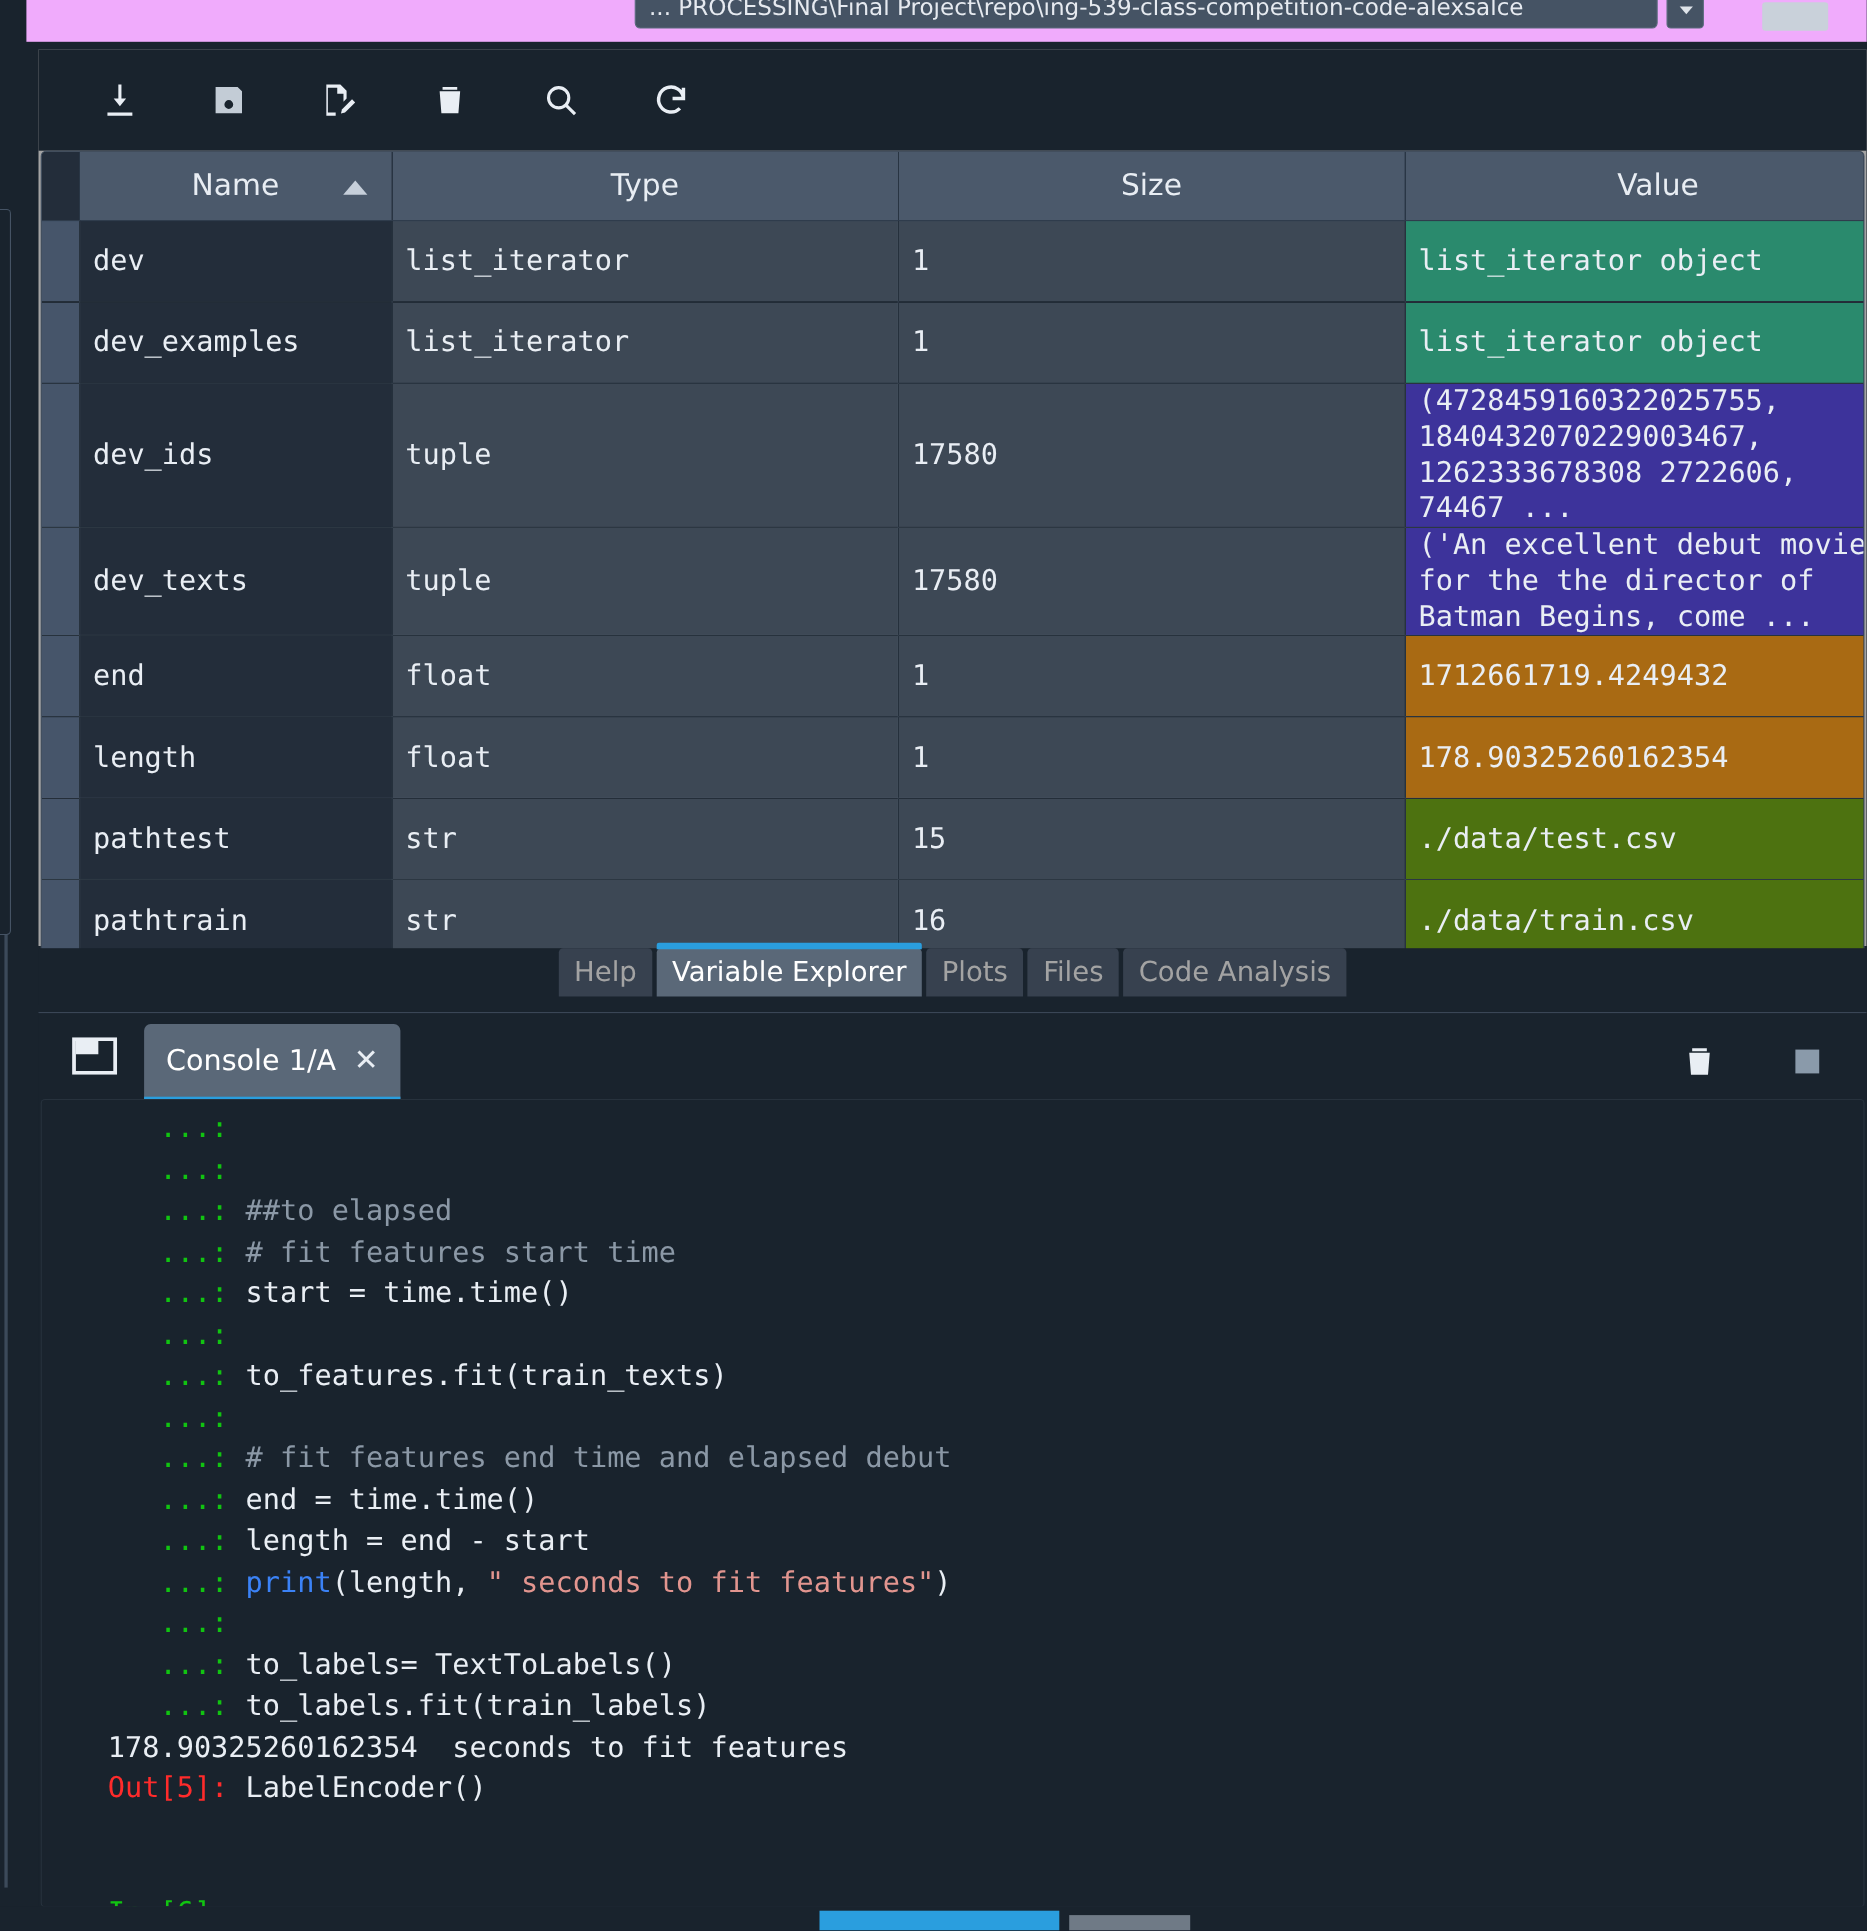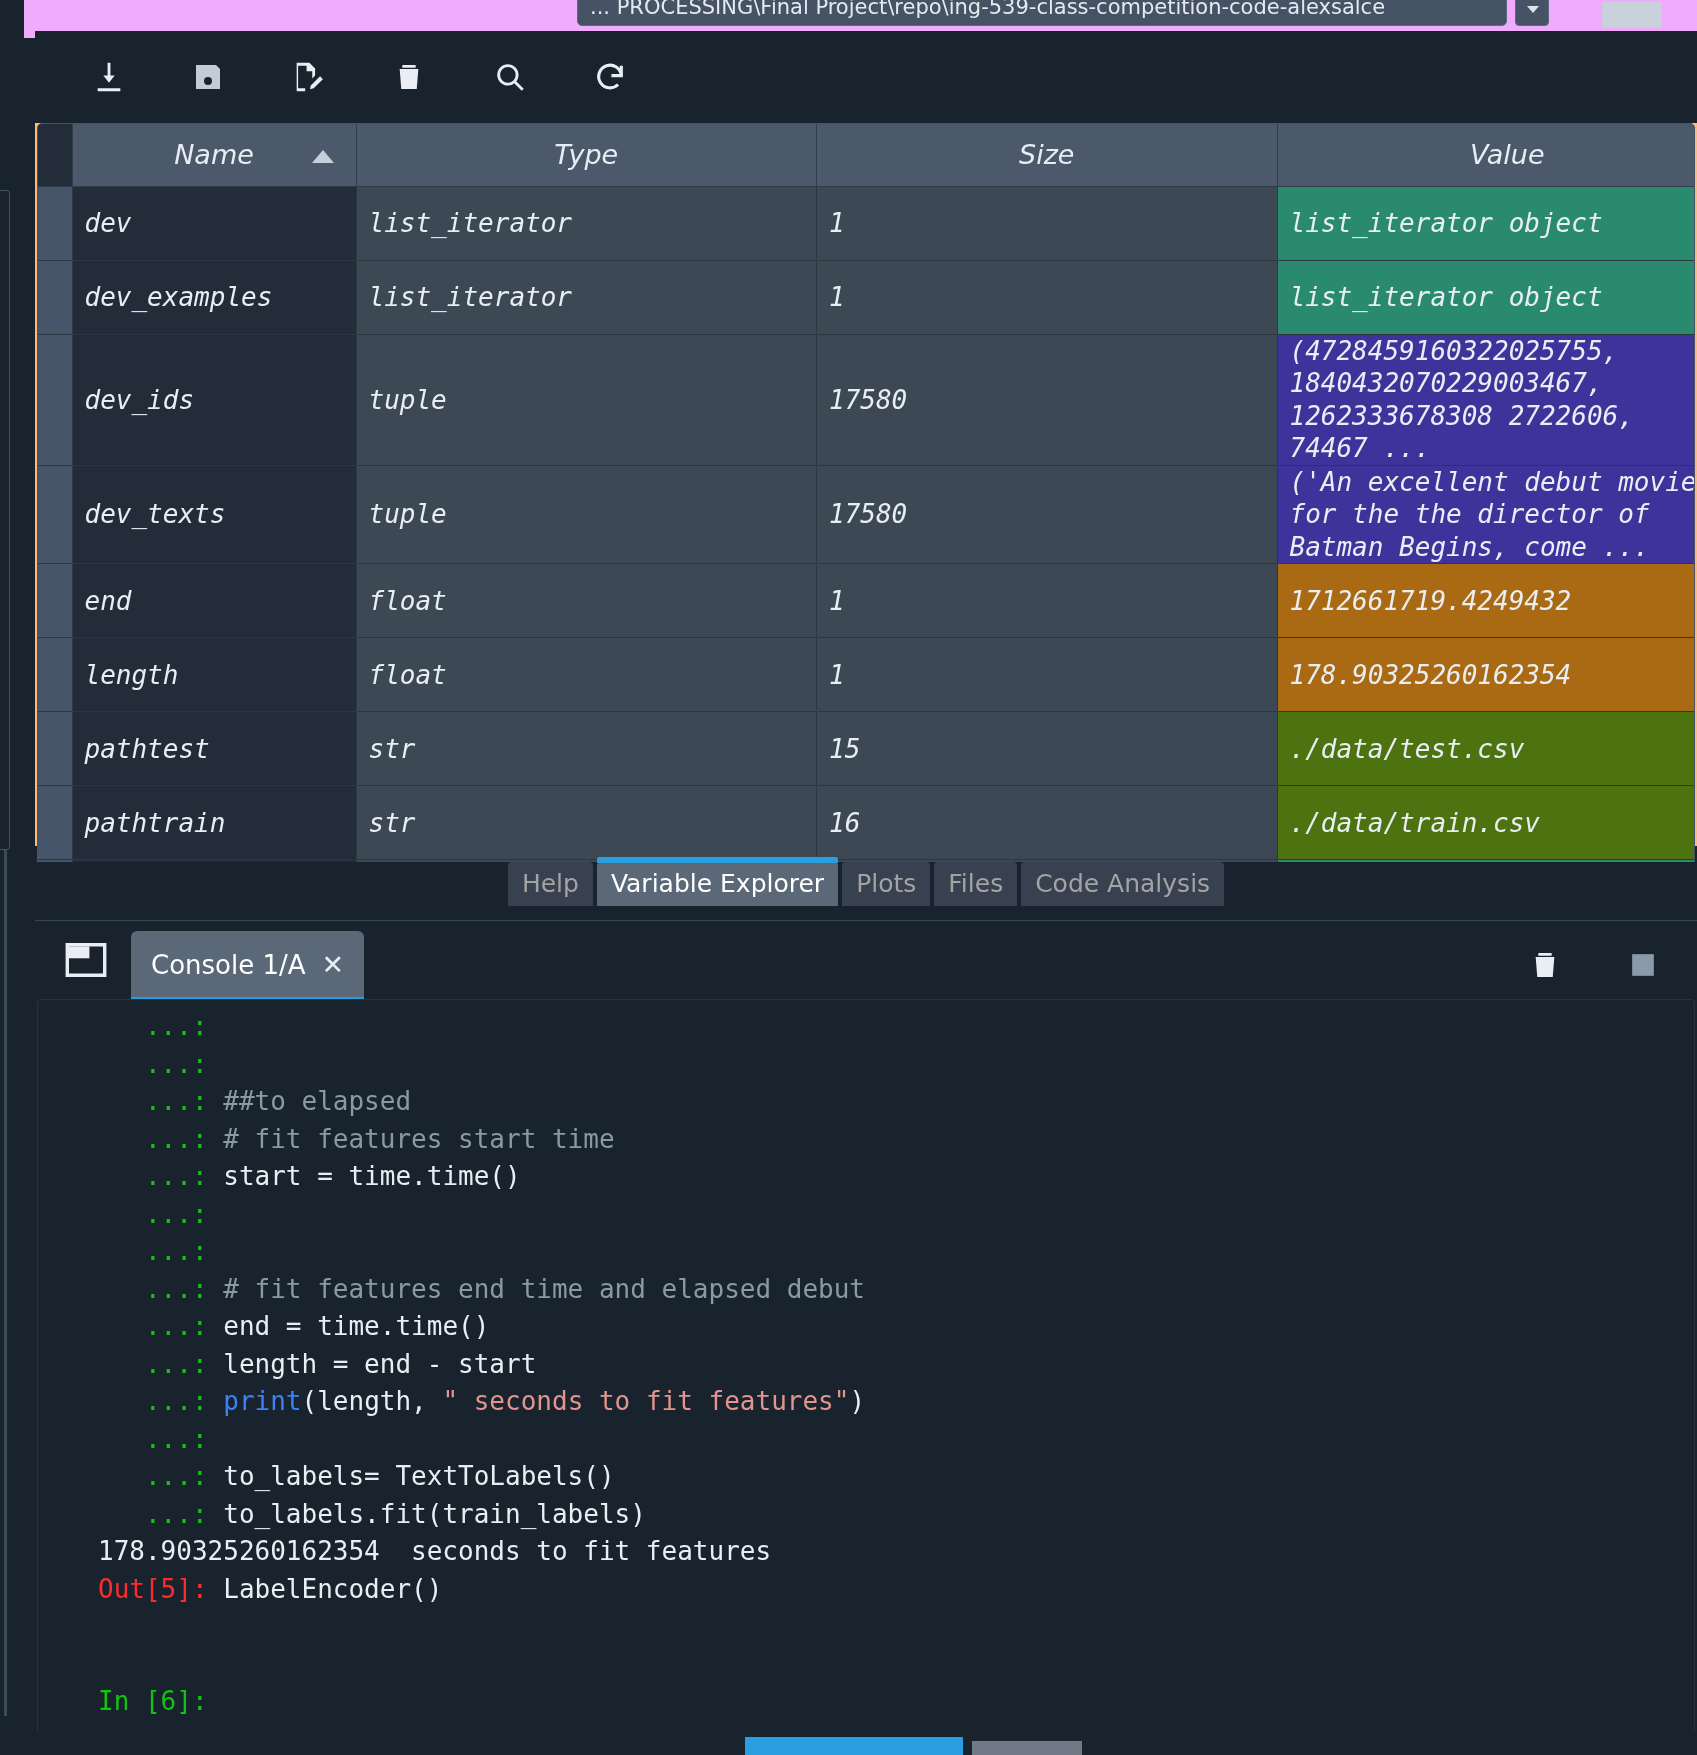--- a/index.html
+++ b/index.html
@@ -30,23 +30,22 @@
   }
   .browse-btn { position: absolute; left: 1578px; top: 2px; width: 60px; height: 30px; }
   .folder-glyph { width: 60px; height: 26px; background: #c9d1da; border-radius: 3px; }
 
   
   .edge-strip { position: absolute; left: 0; width: 10px; background: #19232d; border-right: 1px solid #2b3a4a; }
   .edge-a { top: 190px; height: 660px; border: 1px solid #455364; border-left: none; border-radius: 0 4px 4px 0; }
 
   
   .ve-pane {
-    position: absolute; left: 35px; top: 31px; width: 1662px; height: 815px;
-    background: #fdba74;
-    font-style: italic;
+    position: absolute; left: 35px; top: 45px; width: 1662px; height: 815px;
+    background: #a3a3a3;
   }
   .ve-toolbar { position: absolute; left: 0; top: 0; width: 1662px; height: 92px; background: #19232d; }
   .tb-btn {
     position: absolute; top: 20px; width: 52px; height: 52px;
     display: flex; align-items: center; justify-content: center;
   }
   .tb-btn svg { display: block; }
 
   .ve-table-wrap {
     position: absolute; left: 2px; top: 92px; width: 1658px; height: 765px;
@@ -303,20 +302,21 @@
       </div>
     </div>
 
     <div class="console-body">
         <div class="cline"><span class="pmt">   ...:</span></div>
         <div class="cline"><span class="pmt">   ...:</span></div>
         <div class="cline"><span class="pmt">   ...:</span><span class="cmt"> ##to elapsed</span></div>
         <div class="cline"><span class="pmt">   ...:</span><span class="cmt"> # fit features start time</span></div>
         <div class="cline"><span class="pmt">   ...:</span> start = time.time()</div>
         <div class="cline"><span class="pmt">   ...:</span></div>
+        <div class="cline"><span class="pmt">   ...:</span> to_features.fit(train_texts)</div>
         <div class="cline"><span class="pmt">   ...:</span></div>
         <div class="cline"><span class="pmt">   ...:</span><span class="cmt"> # fit features end time and elapsed debut</span></div>
         <div class="cline"><span class="pmt">   ...:</span> end = time.time()</div>
         <div class="cline"><span class="pmt">   ...:</span> length = end - start</div>
         <div class="cline"><span class="pmt">   ...:</span> <span class="kw">print</span>(length, <span class="str">" seconds to fit features"</span>)</div>
         <div class="cline"><span class="pmt">   ...:</span></div>
         <div class="cline"><span class="pmt">   ...:</span> to_labels= TextToLabels()</div>
         <div class="cline"><span class="pmt">   ...:</span> to_labels.fit(train_labels)</div>
         <div class="cline" style="padding-left: 60px;">178.90325260162354  seconds to fit features</div>
         <div class="cline"><span class="out">Out[5]:</span> LabelEncoder()</div>

